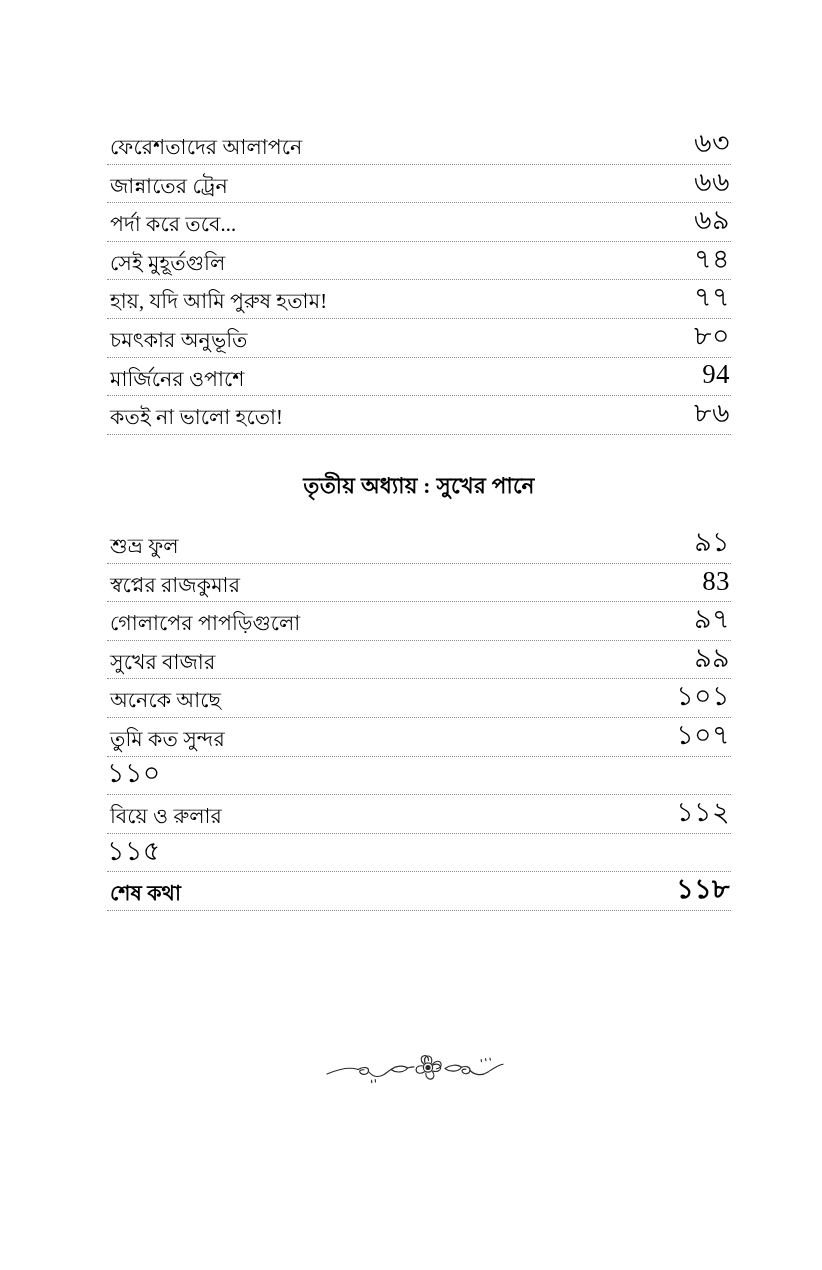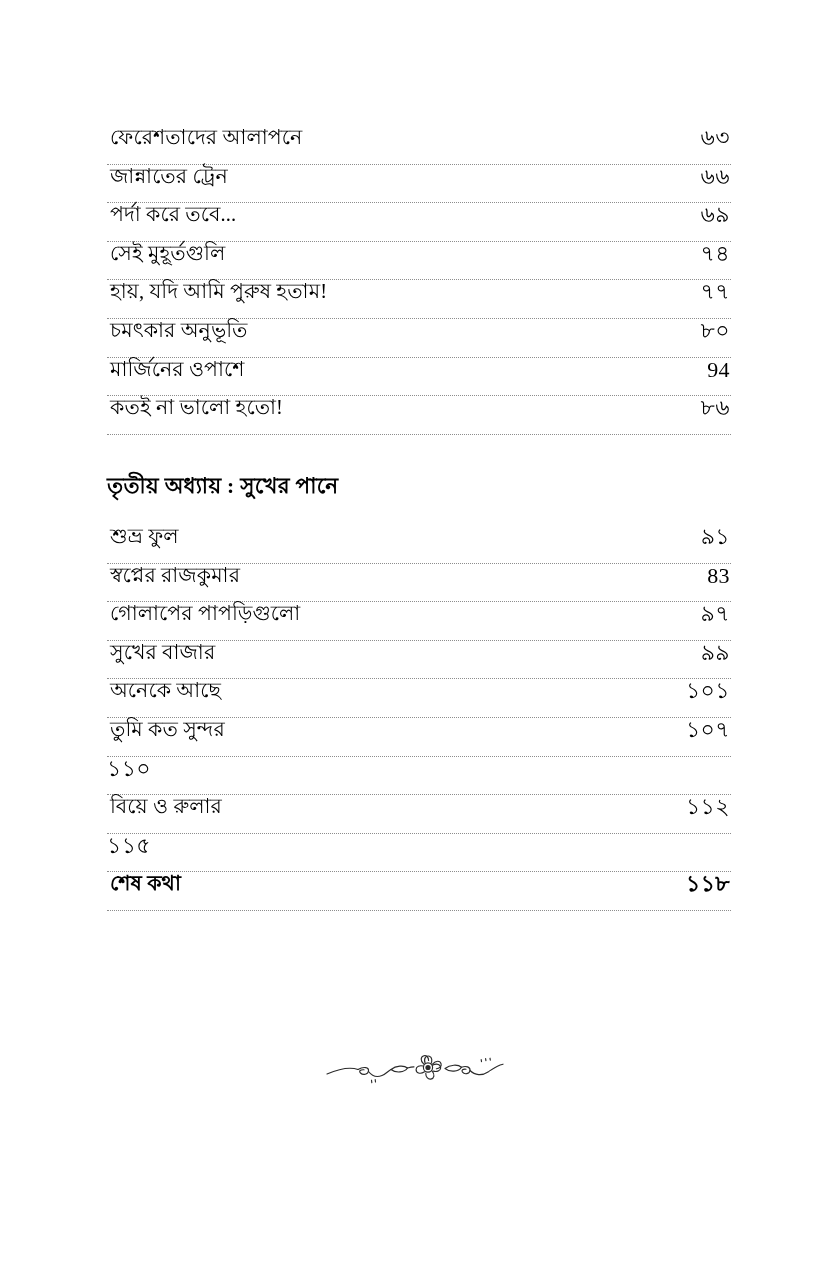--- a/index.html
+++ b/index.html
@@ -31,54 +31,56 @@
     width: 624px;
   }
 
   #section-one-block { top: 126px; }
   #section-two-block { top: 525px; }
 
   .toc-row {
     position: relative;
     height: 38.6px;
     display: flex;
+    align-items: flex-end;
     justify-content: space-between;
     border-bottom: 1px dotted #8d8d8d;
     box-sizing: border-box;
   }
 
   .toc-title {
     font-size: 20.5px;
     line-height: 1.1;
     letter-spacing: 0.1px;
     padding-left: 3px;
     padding-bottom: 5px;
     white-space: nowrap;
   }
 
   .toc-page {
-    font-size: 22px;
+    font-size: 27px;
     line-height: 1.1;
     letter-spacing: 0.4px;
     padding-right: 1px;
     padding-bottom: 5px;
     white-space: nowrap;
     text-align: right;
   }
 
   .toc-row.is-bold .toc-title,
   .toc-row.is-bold .toc-page {
     font-weight: bold;
   }
 
   .chapter-heading {
     position: absolute;
     top: 474px;
     left: 107px;
     width: 624px;
+    text-align: center;
     font-size: 21.5px;
     font-weight: bold;
     letter-spacing: 0.3px;
     line-height: 1.2;
   }
 
   .ornament {
     position: absolute;
     top: 1042px;
     left: 311px;

